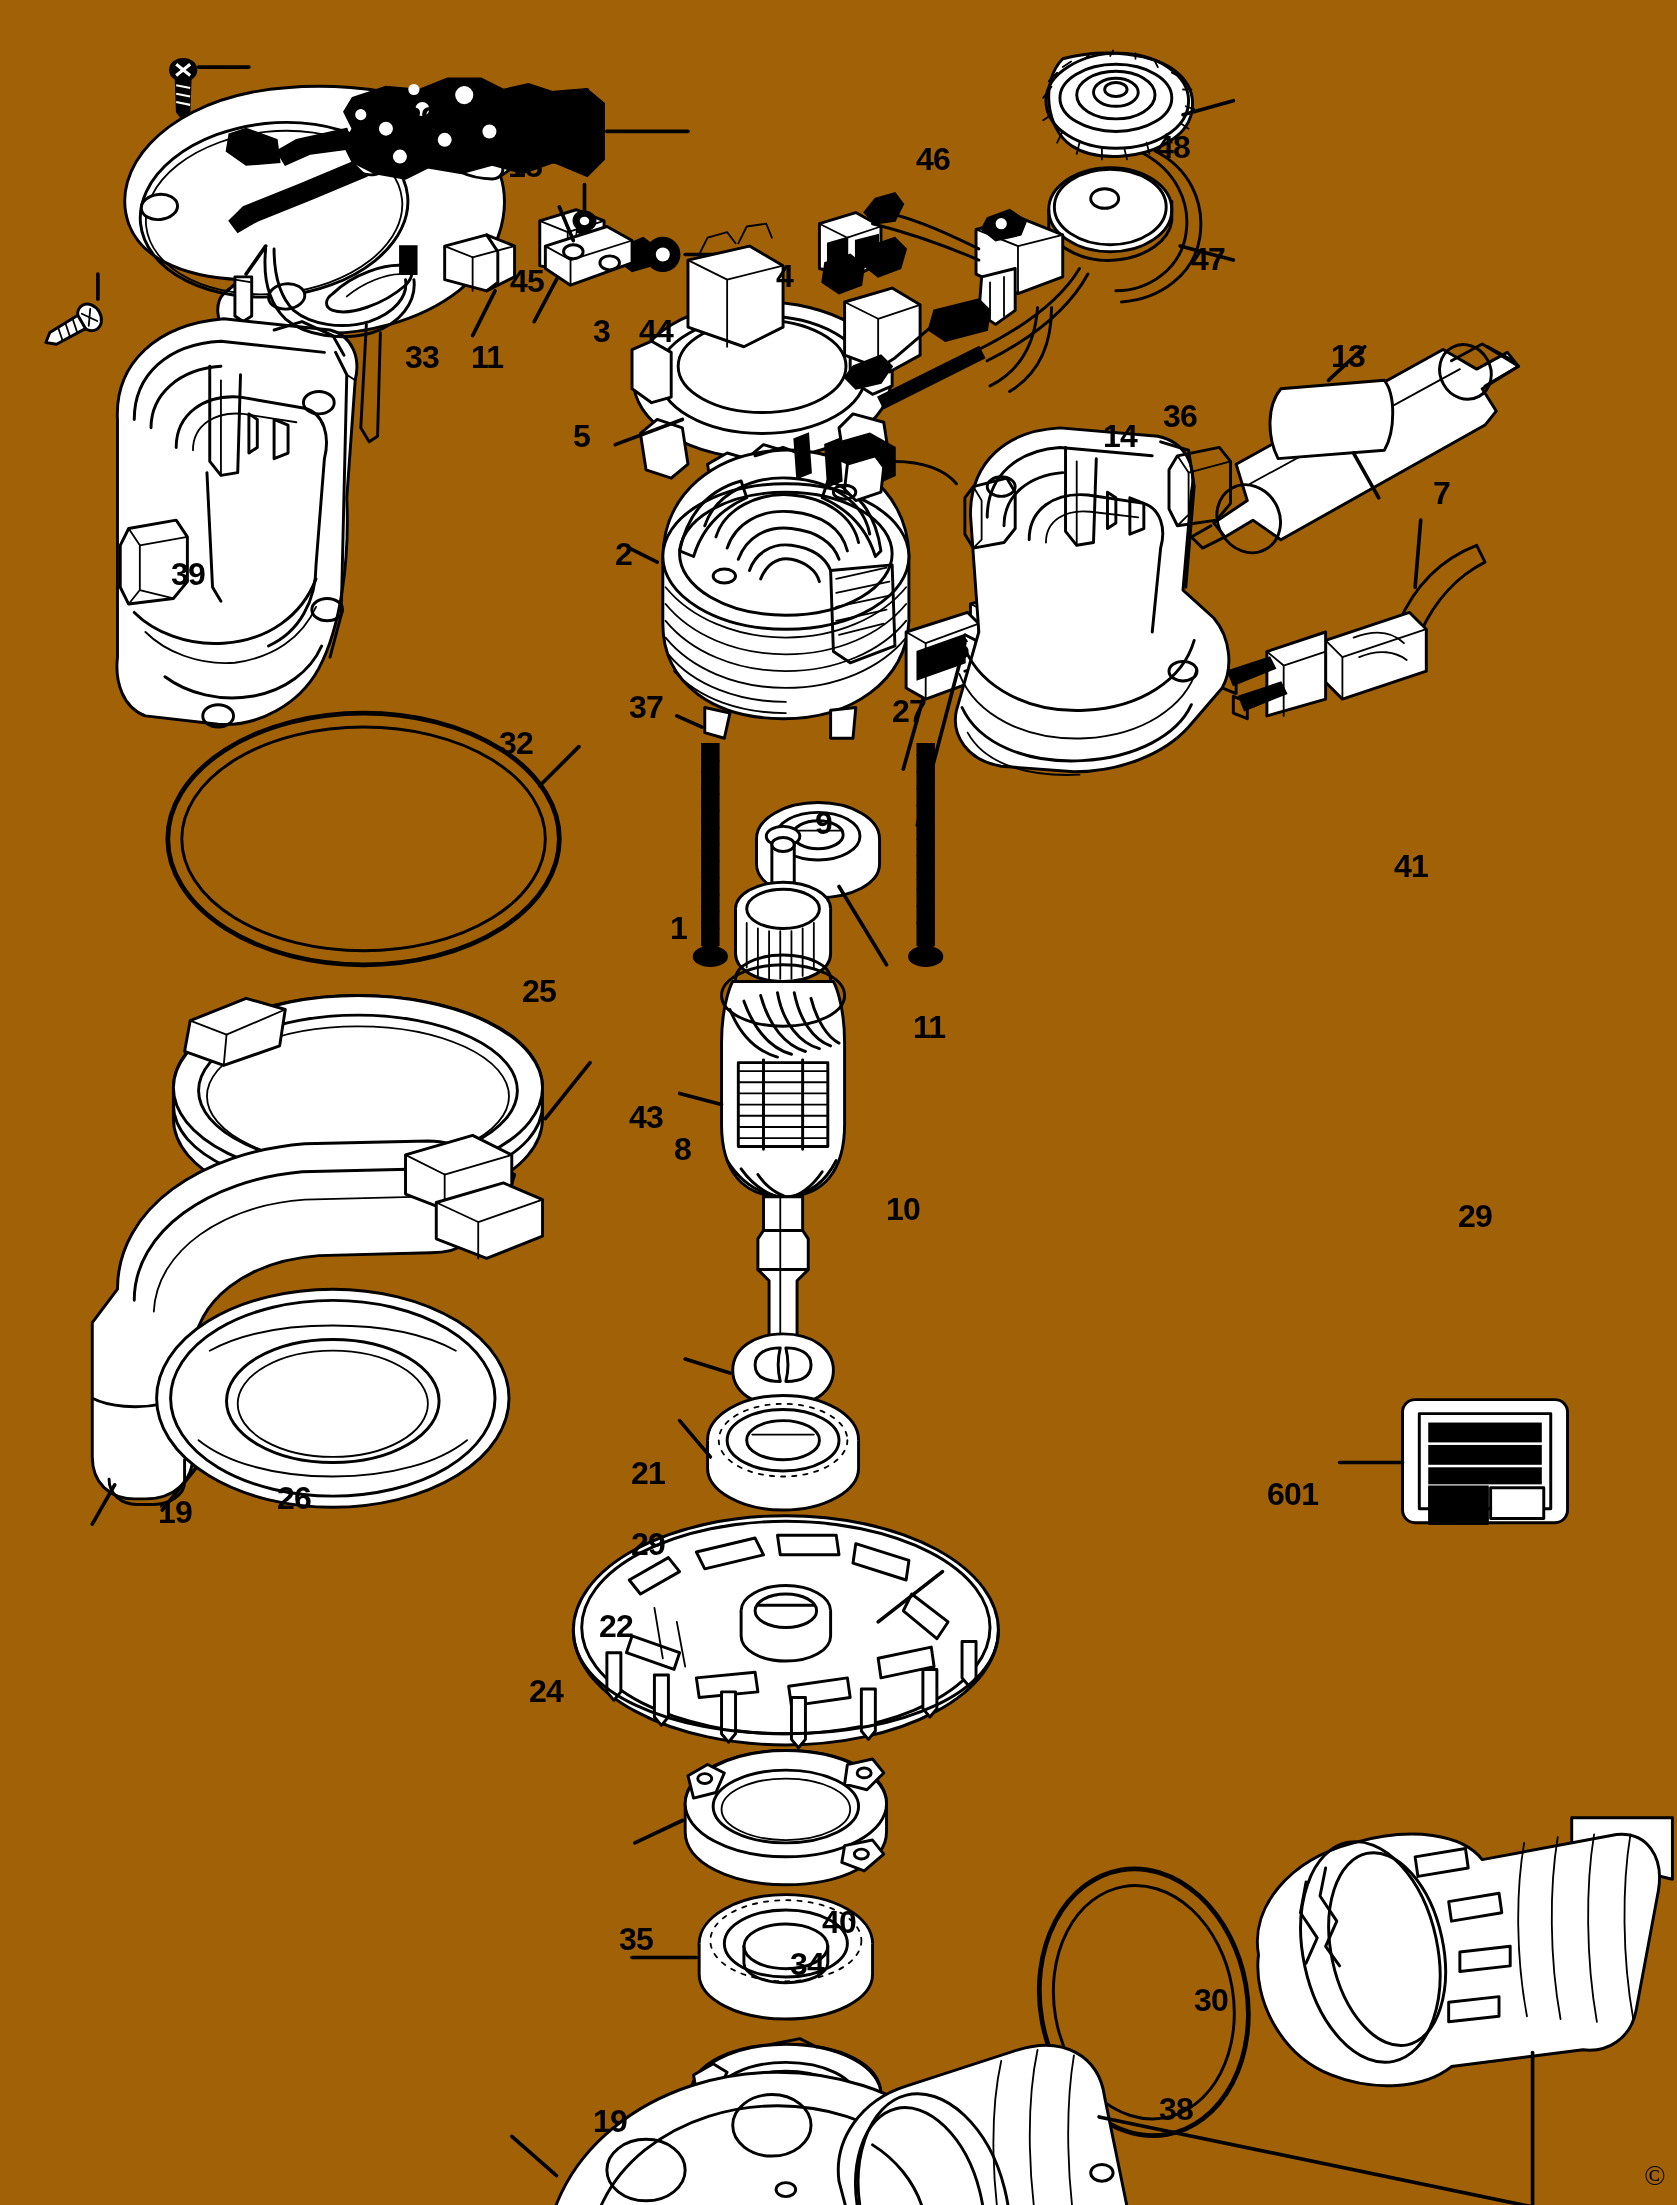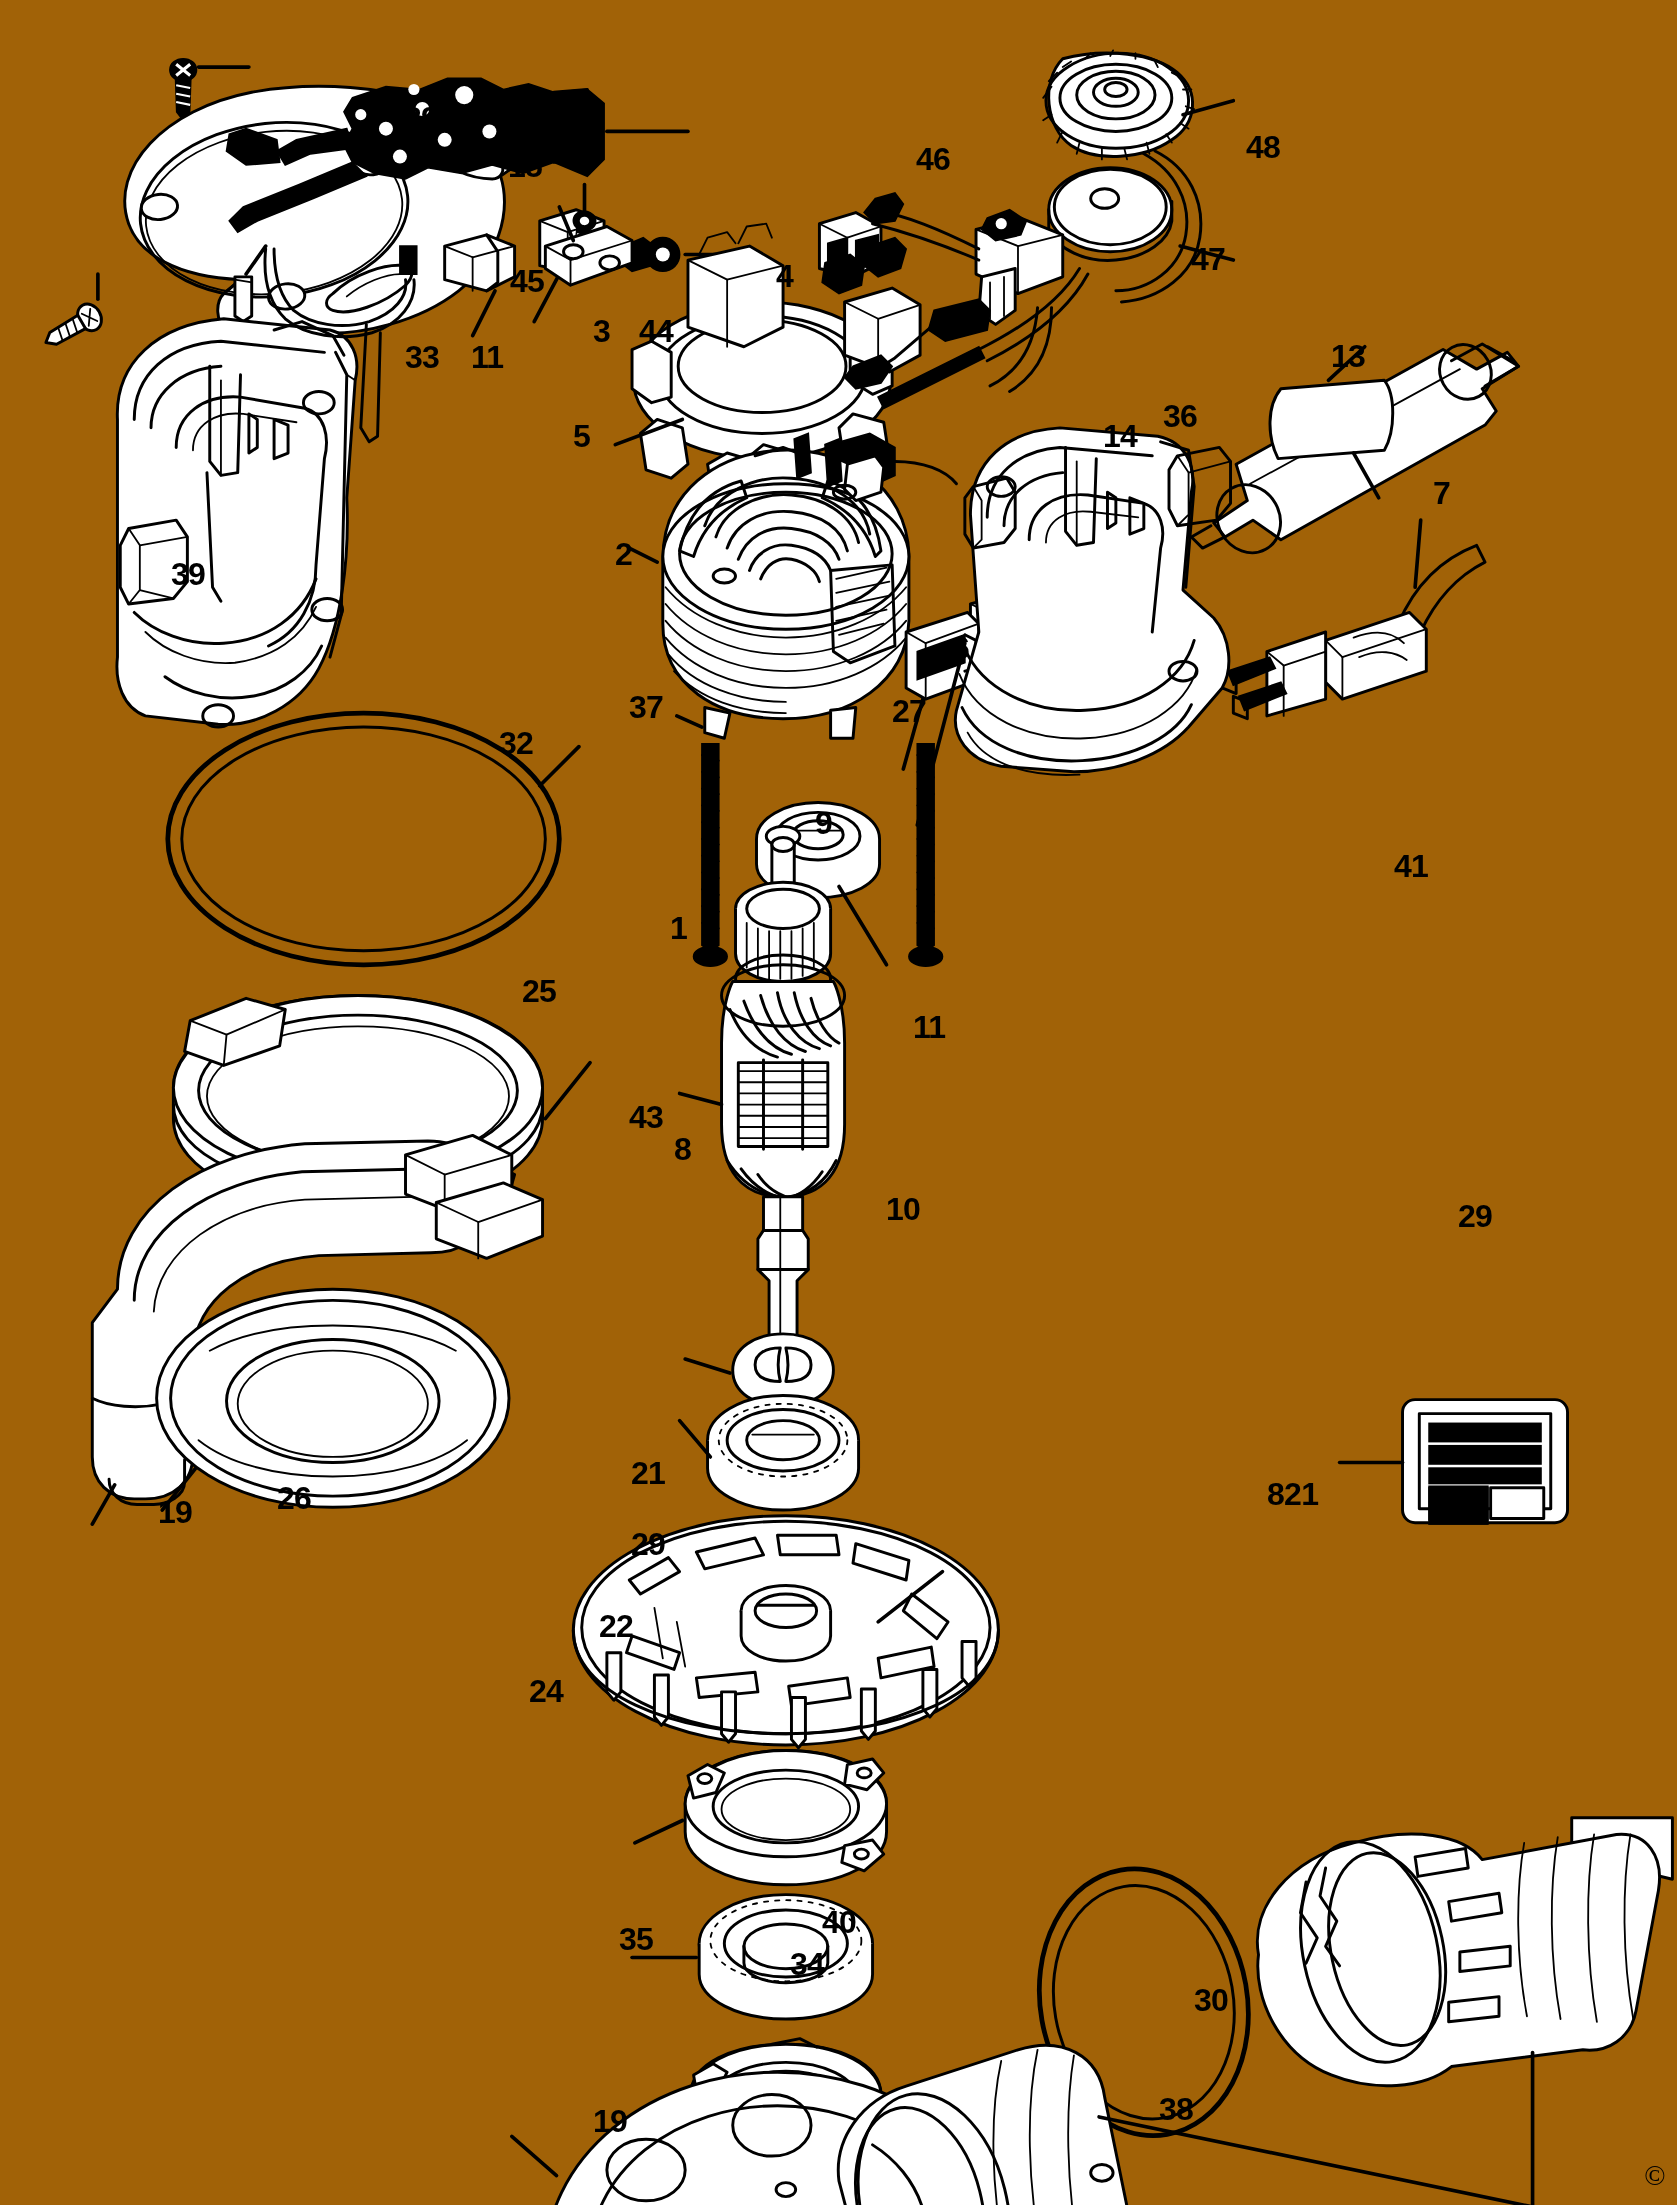--- a/index.html
+++ b/index.html
@@ -890,21 +890,21 @@
       <rect class="wht" x="1066" y="1064" width="38" height="22" stroke-width="0" fill="#fff"></rect>
       <rect class="sol" x="1022" y="1063" width="42" height="24"></rect>
     </g>
     <path class="lead" d="M958,1046 L1003,1046"></path>
 
   </svg>
 
   <div class="callout" style="left: 404px; top: 102px;">39</div>
   <div class="callout" style="left: 508px; top: 150px;">15</div>
   <div class="callout" style="left: 916px; top: 143px;">46</div>
-  <div class="callout" style="left: 1246px; top: 131px;">48</div>
+  <div class="callout" style="left: 1156px; top: 131px;">48</div>
   <div class="callout" style="left: 510px; top: 241px; margin-top: 24px;">45</div>
   <div class="callout" style="left: 776px; top: 260px;">4</div>
   <div class="callout" style="left: 1191px; top: 243px;">47</div>
   <div class="callout" style="left: 593px; top: 315px;">3</div>
   <div class="callout" style="left: 639px; top: 315px;">44</div>
   <div class="callout" style="left: 405px; top: 341px;">33</div>
   <div class="callout" style="left: 471px; top: 341px;">11</div>
   <div class="callout" style="left: 1331px; top: 340px;">13</div>
   <div class="callout" style="left: 573px; top: 420px;">5</div>
   <div class="callout" style="left: 1163px; top: 400px;">36</div>
@@ -921,21 +921,21 @@
   <div class="callout" style="left: 1394px; top: 850px;">41</div>
   <div class="callout" style="left: 913px; top: 1011px;">11</div>
   <div class="callout" style="left: 522px; top: 975px;">25</div>
   <div class="callout" style="left: 629px; top: 1101px;">43</div>
   <div class="callout" style="left: 674px; top: 1133px;">8</div>
   <div class="callout" style="left: 1458px; top: 1200px;">29</div>
   <div class="callout" style="left: 886px; top: 1193px;">10</div>
   <div class="callout" style="left: 158px; top: 1496px;">19</div>
   <div class="callout" style="left: 277px; top: 1482px;">26</div>
   <div class="callout" style="left: 631px; top: 1457px;">21</div>
-  <div class="callout" style="left: 1267px; top: 1478px;">821</div>
+  <div class="callout" style="left: 1267px; top: 1478px;">601</div>
   <div class="callout" style="left: 631px; top: 1528px;">29</div>
   <div class="callout" style="left: 599px; top: 1610px; text-align: center;">22</div>
   <div class="callout" style="left: 529px; top: 1675px;">24</div>
   <div class="callout" style="left: 619px; top: 1923px;">35</div>
   <div class="callout" style="left: 822px; top: 1906px;">40</div>
   <div class="callout" style="left: 790px; top: 1948px;">34</div>
   <div class="callout" style="left: 1194px; top: 1984px;">30</div>
   <div class="callout" style="left: 593px; top: 2105px;">19</div>
   <div class="callout" style="left: 1159px; top: 2093px;">38</div>
 

